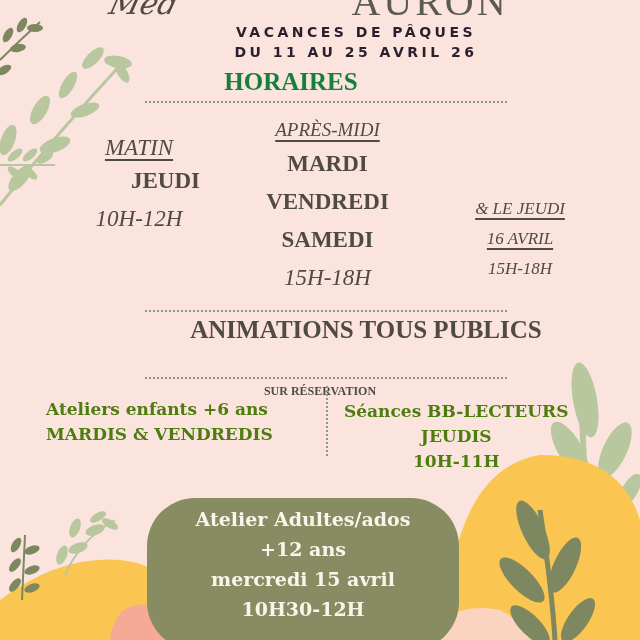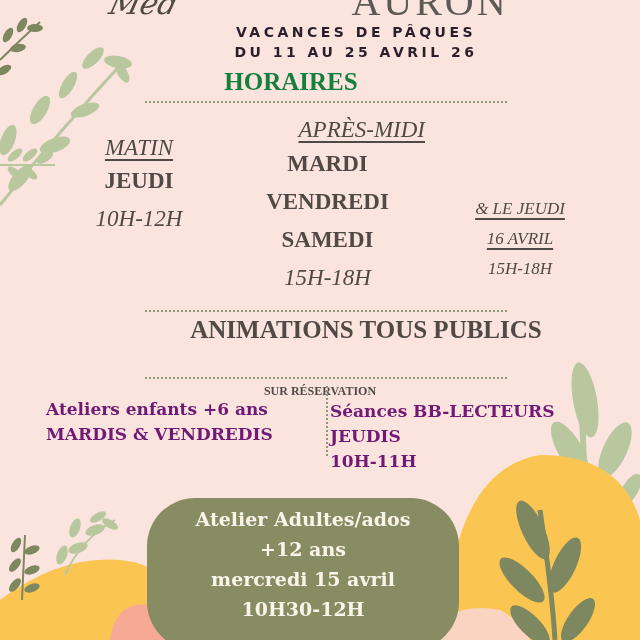--- a/index.html
+++ b/index.html
@@ -37,21 +37,21 @@
     .animations {
       position: absolute; top: 316px; left: 0; width: 640px; text-align: center;
       font-family: "Liberation Serif", serif; font-weight: bold; font-size: 25px; margin-left: 46px;
     }
     .resa {
       position: absolute; top: 355px; left: 0; width: 640px; text-align: center;
       font-family: "Liberation Serif", serif; font-weight: bold; font-size: 12px; margin-top: 29px;
     }
     .act {
       position: absolute; font-family: "DejaVu Serif", serif; font-weight: bold;
-      font-size: 17px; line-height: 25px; color: #701a75; white-space: nowrap;
+      font-size: 17px; line-height: 25px; color: #4d7c0f; white-space: nowrap;
     }
     .vdots { position: absolute; width: 0; border-left: 2px dotted #8e9a7e; }
     .pill {
       position: absolute; left: 147px; top: 498px; width: 312px; height: 152px;
       background: #878c62; border-radius: 48px;
       text-align: center; color: #fbf4ea;
       font-family: "DejaVu Serif", serif; font-weight: bold; font-size: 19px; line-height: 30px;
       padding-top: 6px; box-sizing: border-box;
     }
   </style>
@@ -132,26 +132,26 @@
 <div class="script">Méd</div>
 <div class="top-title" style="left:110px;">AURON</div>
 <div class="sub" style="top:24px;">VACANCES DE PÂQUES</div>
 <div class="sub" style="top:44px;">DU 11 AU 25 AVRIL 26</div>
 
 <div class="h-horaires">HORAIRES</div>
 <div class="dots" style="left:145px; width:362px; top:101px;"></div>
 
 <div class="col" style="left:78px; width:122px; top:134px;">
   <span class="line u-it" style="font-size:23px; line-height:28px;">MATIN</span>
-  <span class="line b" style="font-size:23px; line-height:38px;">JEUDI</span>
+  <span class="line b" style="font-size:23px; line-height:38px;text-align:right;">JEUDI</span>
   <span class="line it" style="font-size:23px; line-height:38px;">10H-12H</span>
 </div>
 
 <div class="col" style="left:230px; width:195px; top:115px;">
-  <span class="line u-it" style="font-size:23px; line-height:30px;text-align:right;">APRÈS-MIDI</span>
+  <span class="line u-it" style="font-size:19px; line-height:30px;">APRÈS-MIDI</span>
   <span class="line b" style="font-size:23px; line-height:38px;">MARDI</span>
   <span class="line b" style="font-size:23px; line-height:38px;">VENDREDI</span>
   <span class="line b" style="font-size:23px; line-height:38px;">SAMEDI</span>
   <span class="line it" style="font-size:23px; line-height:38px;">15H-18H</span>
 </div>
 
 <div class="col" style="left:450px; width:140px; top:162px;margin-top:32px;">
   <span class="line u-it" style="font-size:17px; line-height:30px;">&amp; LE JEUDI</span>
   <span class="line u-it" style="font-size:17px; line-height:30px;">16 AVRIL</span>
   <span class="line it" style="font-size:17px; line-height:30px;">15H-18H</span>
@@ -160,21 +160,21 @@
 <div class="dots" style="left:145px; width:362px; top:310px;"></div>
 <div class="animations">ANIMATIONS TOUS PUBLICS</div>
 <div class="resa">SUR RÉSERVATION</div>
 <div class="dots" style="left:145px; width:362px; top:377px;"></div>
 
 <div class="act" style="left:46px; top:397px;">
   <span class="line">Ateliers enfants +6 ans</span>
   <span class="line">MARDIS &amp; VENDREDIS</span>
 </div>
 <div class="vdots" style="left:326px; top:386px; height:70px;"></div>
-<div class="act" style="left:330px; top:399px;">
+<div class="act" style="left:344px; top:399px;text-align:center;">
   <span class="line">Séances BB-LECTEURS</span>
   <span class="line">JEUDIS</span>
   <span class="line">10H-11H</span>
 </div>
 
 <div class="pill">
   <span class="line">Atelier Adultes/ados</span>
   <span class="line">+12 ans</span>
   <span class="line">mercredi 15 avril</span>
   <span class="line">10H30-12H</span>

